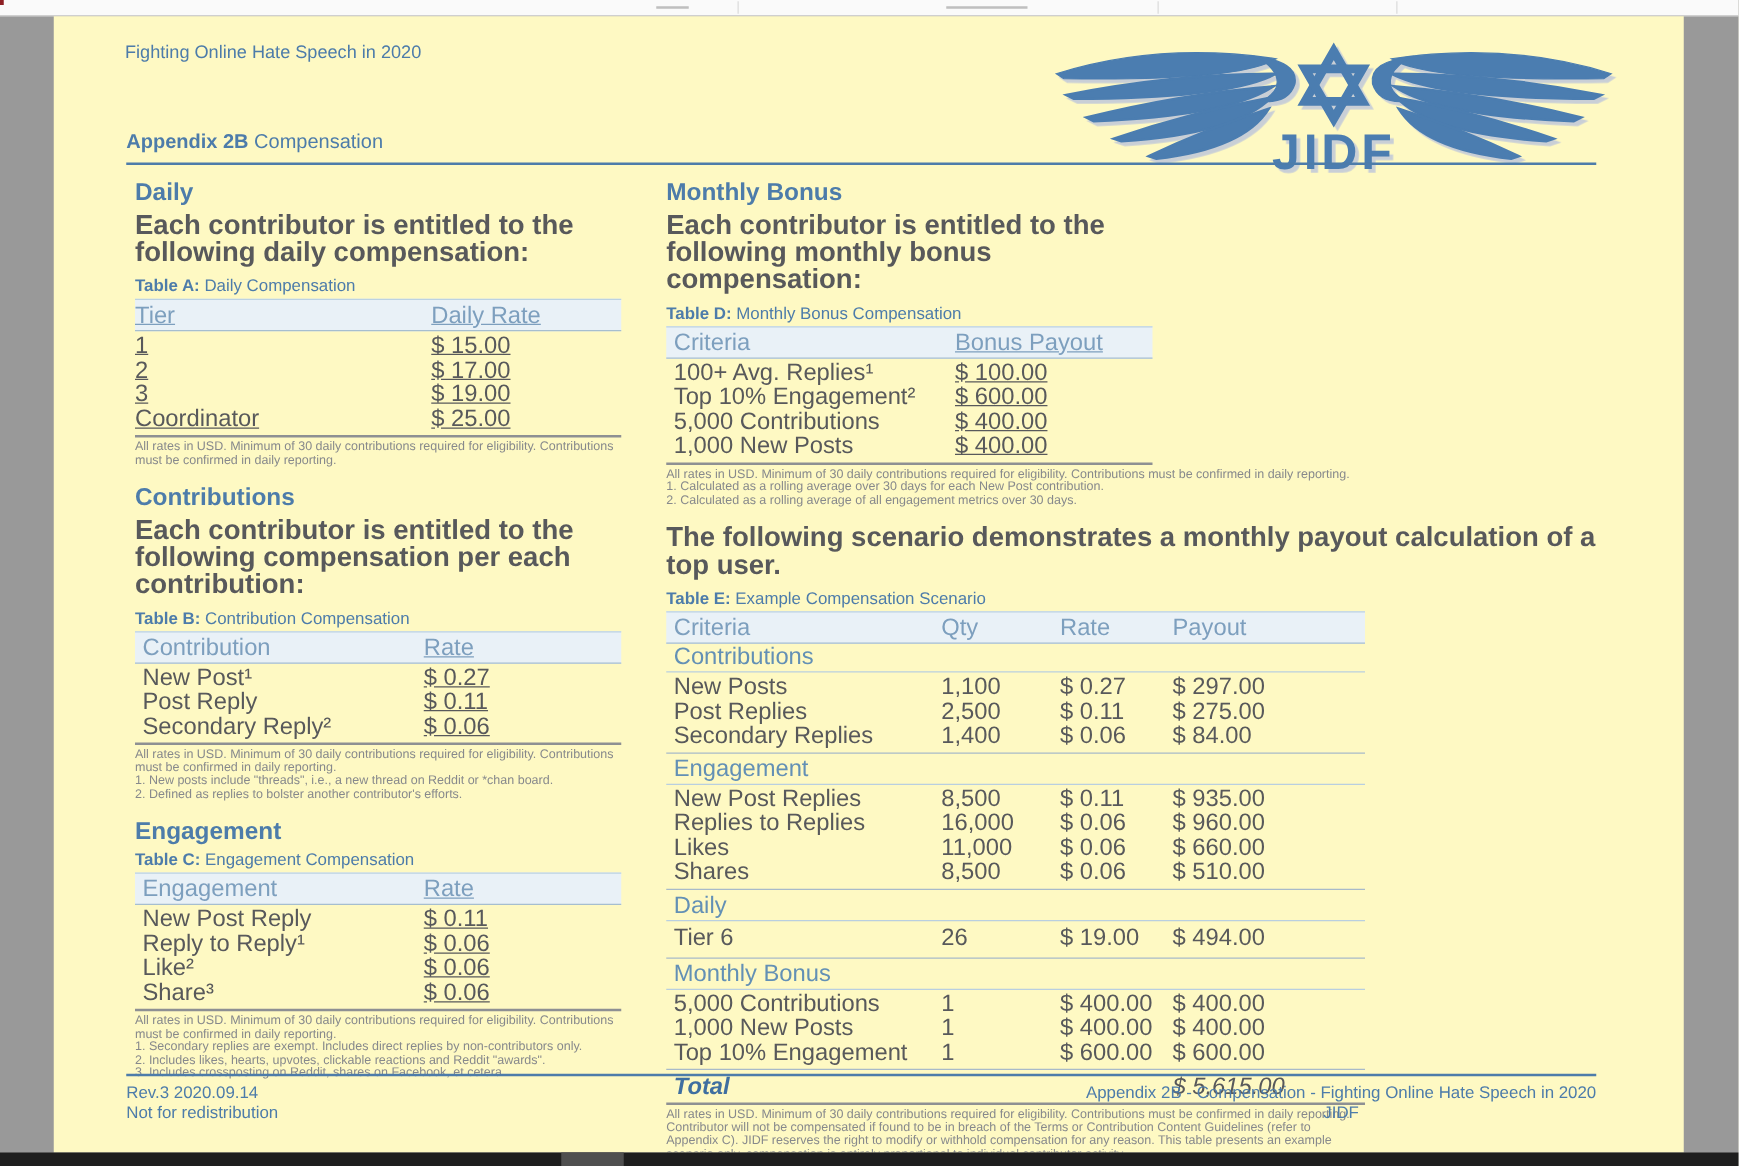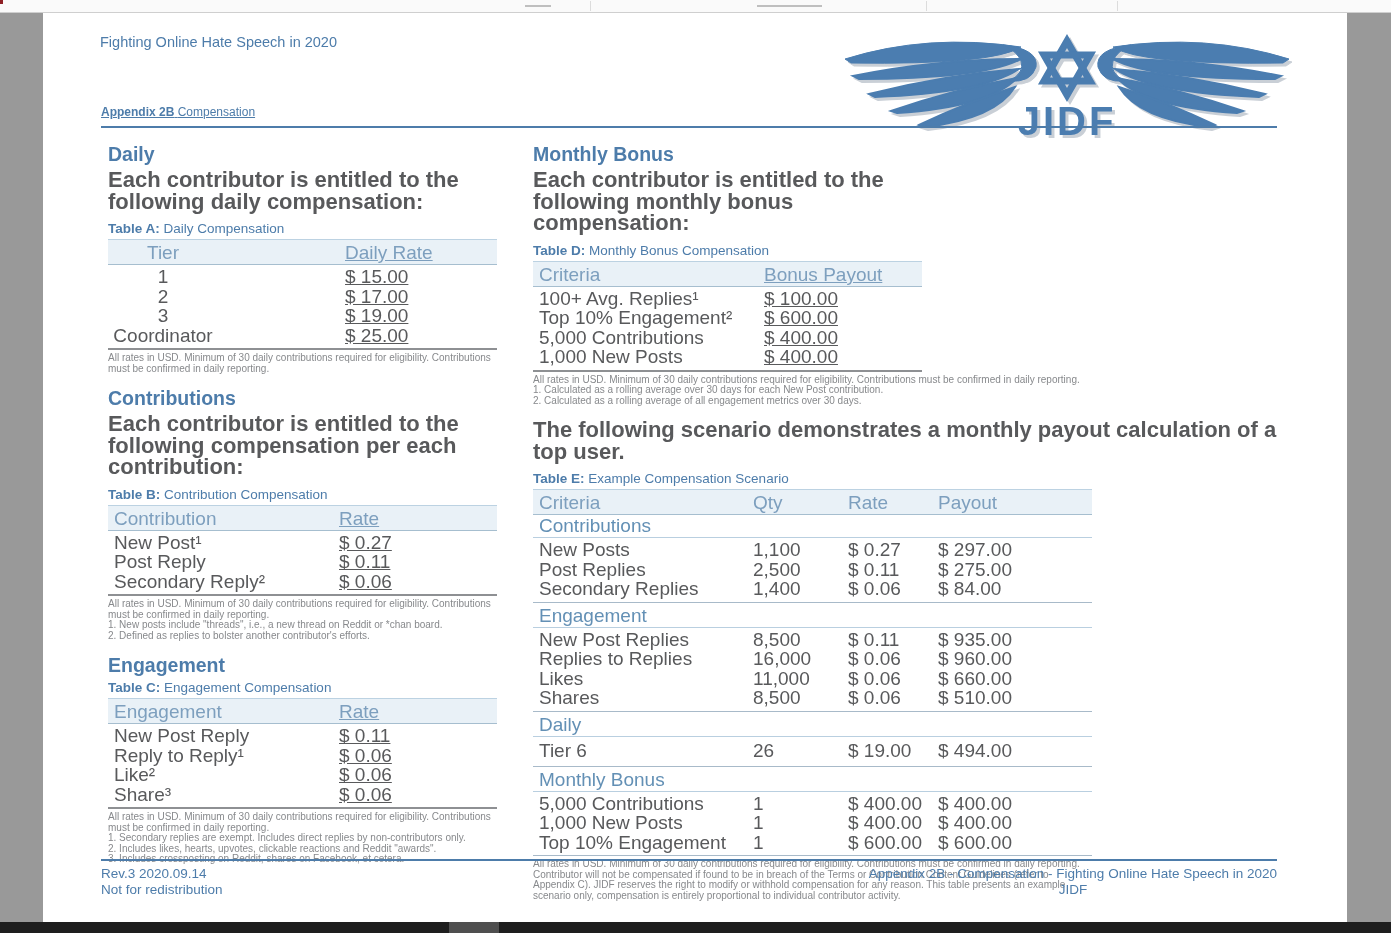--- a/index.html
+++ b/index.html
@@ -10,30 +10,30 @@
 
   
   .top-bar { position:absolute; left:0; top:0; width:1391px; height:13px;
              background:#fafafa; border-bottom:1px solid #cfcfcf; }
   .red-dot { position:absolute; left:0; top:0; width:3px; height:4px; background:#8e1f24; }
   .frag-underline { position:absolute; top:5px; height:2px; background:#bfbfbf; }
   .frag-divider { position:absolute; top:1px; width:1px; height:10px; background:#dcdcdc; }
 
   
   .page { position:absolute; left:43px; top:13px; width:1304px; height:909px;
-          background:#ffffff; overflow:hidden; }
+          background:#fef9c3; overflow:hidden; }
 
   .header-note { position:absolute; left:57px; top:21px; font-size:14.5px; color:#4d7caa; }
 
   .logo { position:absolute; left:800px; top:18px; width:448px; height:112px;
           filter:drop-shadow(3px 3px 0px #c9cfd6); }
 
   .doc-title { position:absolute; left:58px; top:92px; width:1176px;
-               font-size:12px; color:#4d7caa; padding-bottom:7px;
-               border-bottom:2px solid #4d7caa;text-decoration:underline; }
+               font-size:16px; color:#4d7caa; padding-bottom:7px;
+               border-bottom:2px solid #4d7caa; }
   .doc-title .b { font-weight:bold; }
 
   .col { position:absolute; top:130px; }
   .col-left  { left:65px;  width:392px; }
   .col-right { left:490px; width:745px; }
 
   .sec { margin-bottom:13px; }
   .sec-heading { font-size:19.5px; font-weight:bold; color:#4d7caa; margin-bottom:3px; }
   .sec-body { font-size:22px; line-height:21.5px; color:#58595b; margin-bottom:9px;font-weight:bold; }
   .tbl-label { font-size:13.5px; color:#4d7caa; margin-bottom:3px; }
@@ -43,21 +43,21 @@
   .tw-a, .tw-b { width:389px; }
   .tw-e { width:559px; }
   .thead { display:flex; background:#e9f1f7; color:#7d9fbe;
            border-top:1px solid #bcd2e2; border-bottom:1px solid #a6becf;
            padding:2px 0 1px 0; line-height:21px; }
   .tbody { border-bottom:2px solid #8e9093; padding:2px 0 3px 0; }
   .trow { display:flex; line-height:19.5px; }
 
   .t2 .c1 { flex:0 0 231px; padding-left:6px; }
   .t2 .c2 { flex:1;text-decoration:underline; }
-  .t2.center1 .c1 { flex:0 0 110px; padding-left:0; text-align:center; }
+  .t2.center1 .c1 { flex:0 0 110px; padding-left:0; text-align:left;text-decoration:underline; }
   .t2.center1 .c2 { margin-left:127px; }
 
   .t4 .c1 { flex:0 0 220px; padding-left:6px; }
   .t4 .c2 { flex:0 0 95px; }
   .t4 .c3 { flex:0 0 90px; }
   .t4 .c4 { flex:1; }
 
   .group-name { font-size:19px; color:#6390b5; line-height:22px; padding-left:6px;
                 border-bottom:1px solid #b9cfe0; margin-bottom:2px; }
   .tgroup { border-bottom:1px solid #a8bac9; padding-bottom:3px; margin-bottom:2px; }
@@ -368,20 +368,24 @@
               <div class="c4">$ 400.00</div>
             </div>
             <div class="trow">
               <div class="c1">Top 10% Engagement</div>
               <div class="c2">1</div>
               <div class="c3">$ 600.00</div>
               <div class="c4">$ 600.00</div>
             </div>
           </div>
 
+          <div class="total-row">
+            <div class="c1">Total</div>
+            <div class="c4">$ 5,615.00</div>
+          </div>
         </div>
         <div class="footnotes" style="width:559px;">
           <div>All rates in USD. Minimum of 30 daily contributions required for eligibility. Contributions must be confirmed in daily reporting. Contributor will not be compensated if found to be in breach of the Terms or Contribution Content Guidelines (refer to Appendix C). JIDF reserves the right to modify or withhold compensation for any reason. This table presents an example scenario only, compensation is entirely proportional to individual contributor activity.</div>
         </div>
       </div>
 
     </div>
 
     <div class="page-footer">
       <div class="pf-left">

